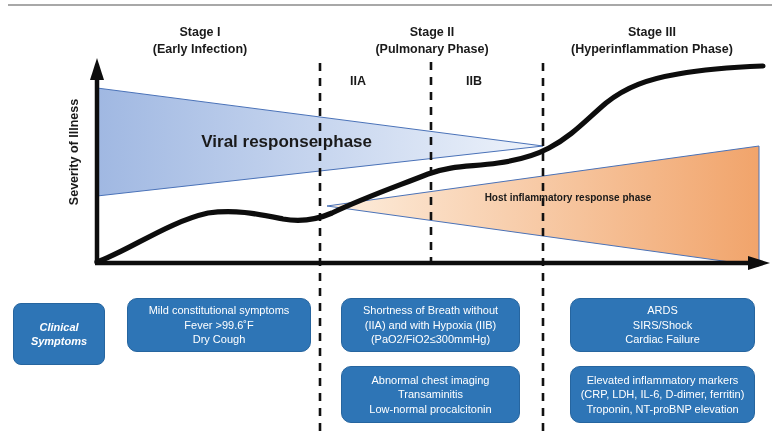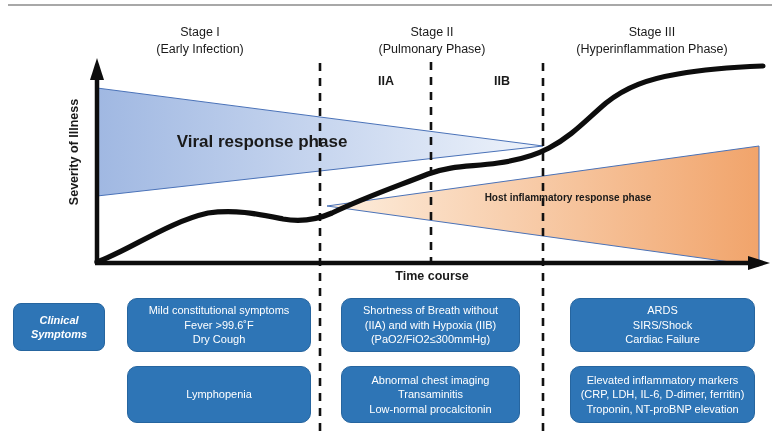--- a/index.html
+++ b/index.html
@@ -4,43 +4,43 @@
 <style>
   html,body{margin:0;padding:0;background:#fff;}
   .canvas{
     position:relative;width:773px;height:435px;background:#fff;overflow:hidden;
     font-family:"Liberation Sans",sans-serif;color:#1a1a1a;
   }
   .abs{position:absolute;}
   .top-divider{left:8px;top:4px;width:764px;height:2px;background:#a8a8a8;}
   svg.layer{left:0;top:0;width:773px;height:435px;}
 
-  .stage-header{top:24px;text-align:center;font-weight:normal;font-size:12.5px;line-height:17px;}
+  .stage-header{top:24px;text-align:center;font-weight:bold;font-size:12.5px;line-height:17px;}
   .stage-header .sub{display:block;}
   .stage-1{left:100px;width:200px;}
   .stage-2{left:332px;width:200px;}
   .stage-3{left:542px;width:220px;}
-  .sub-stage{top:74px;width:44px;text-align:right;font-weight:bold;font-size:12.5px;}
+  .sub-stage{top:74px;width:44px;text-align:left;font-weight:bold;font-size:12.5px;}
   .sub-a{left:350px;}
   .sub-b{left:466px;}
 
   .y-axis-label{left:-8px;top:142px;width:170px;height:20px;text-align:center;
     font-weight:bold;font-size:12.5px;transform:rotate(-90deg);}
   .x-axis-label{left:352px;top:269px;width:160px;text-align:center;font-weight:bold;font-size:12.5px;}
 
-  .viral-label{left:152px;top:132px;width:220px;text-align:center;font-weight:bold;font-size:17px;}
+  .viral-label{left:152px;top:132px;width:220px;text-align:right;font-weight:bold;font-size:17px;}
   .host-label{left:398px;top:192px;width:340px;text-align:center;font-weight:bold;font-size:10px;}
 
   .blue-box{
     background:var(--box-blue,#2E75B6);border:1px solid #26659f;border-radius:10px;
     color:#fff;display:flex;flex-direction:column;align-items:center;justify-content:center;
     text-align:center;box-sizing:border-box;padding:3px 5px;
   }
   .row-label{border-radius:8px;font-weight:bold;font-style:italic;font-size:11px;line-height:14px;}
-  .label-symptoms{left:13px;top:303px;width:92px;height:48px;}
+  .label-symptoms{left:13px;top:303px;width:92px;height:62px;}
   .label-signs{left:13px;top:372px;width:92px;height:40px;}
   .cell{font-size:11px;line-height:14.5px;}
   .cell span{display:block;}
   .r1{top:298px;height:54px;}
   .r2{top:366px;height:57px;text-align:right;}
   .c1{left:127px;width:184px;}
   .c2{left:341px;width:179px;}
   .c3{left:570px;width:185px;}
 </style>
 </head>
@@ -97,21 +97,20 @@
   </div>
   <div class="abs stage-header stage-3">
     <span>Stage III</span>
     <span class="sub">(Hyperinflammation Phase)</span>
   </div>
 
   <div class="abs sub-stage sub-a">IIA</div>
   <div class="abs sub-stage sub-b">IIB</div>
 
   <div class="abs y-axis-label">Severity of Illness</div>
-  <div class="abs x-axis-label">Time course</div>
 
   <div class="abs viral-label">Viral response phase</div>
   <div class="abs host-label">Host inflammatory response phase</div>
 
   <div class="abs blue-box row-label label-symptoms">Clinical Symptoms</div>
 
   <div class="abs blue-box cell r1 c1">
     <span>Mild constitutional symptoms</span>
     <span>Fever &gt;99.6˚F</span>
     <span>Dry Cough</span>
@@ -120,23 +119,20 @@
     <span>Shortness of Breath without</span>
     <span>(IIA) and with Hypoxia (IIB)</span>
     <span>(PaO2/FiO2≤300mmHg)</span>
   </div>
   <div class="abs blue-box cell r1 c3">
     <span>ARDS</span>
     <span>SIRS/Shock</span>
     <span>Cardiac Failure</span>
   </div>
 
-  <div class="abs blue-box cell r2 c1">
-    <span>Lymphopenia</span>
-  </div>
   <div class="abs blue-box cell r2 c2">
     <span>Abnormal chest imaging</span>
     <span>Transaminitis</span>
     <span>Low-normal procalcitonin</span>
   </div>
   <div class="abs blue-box cell r2 c3">
     <span>Elevated inflammatory markers</span>
     <span>(CRP, LDH, IL-6, D-dimer, ferritin)</span>
     <span>Troponin, NT-proBNP elevation</span>
   </div>

